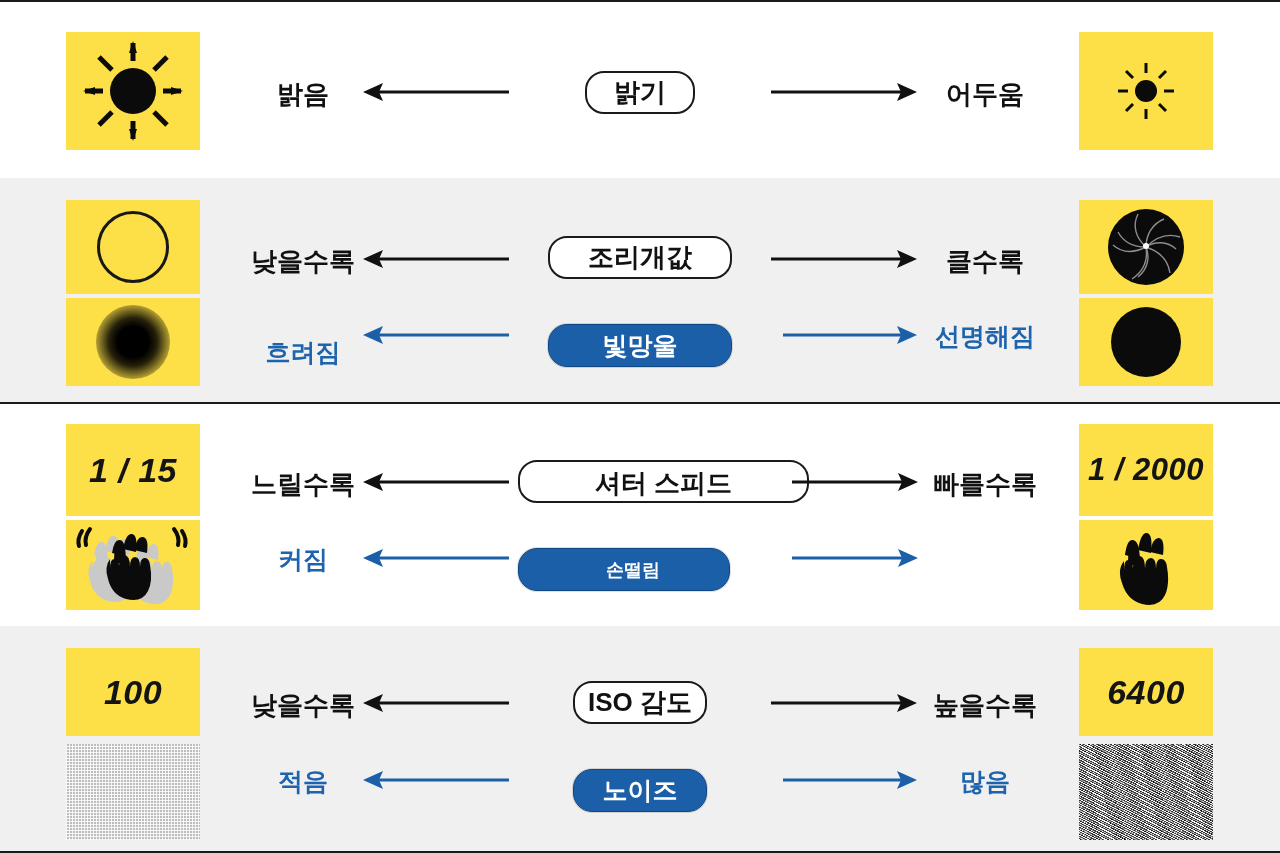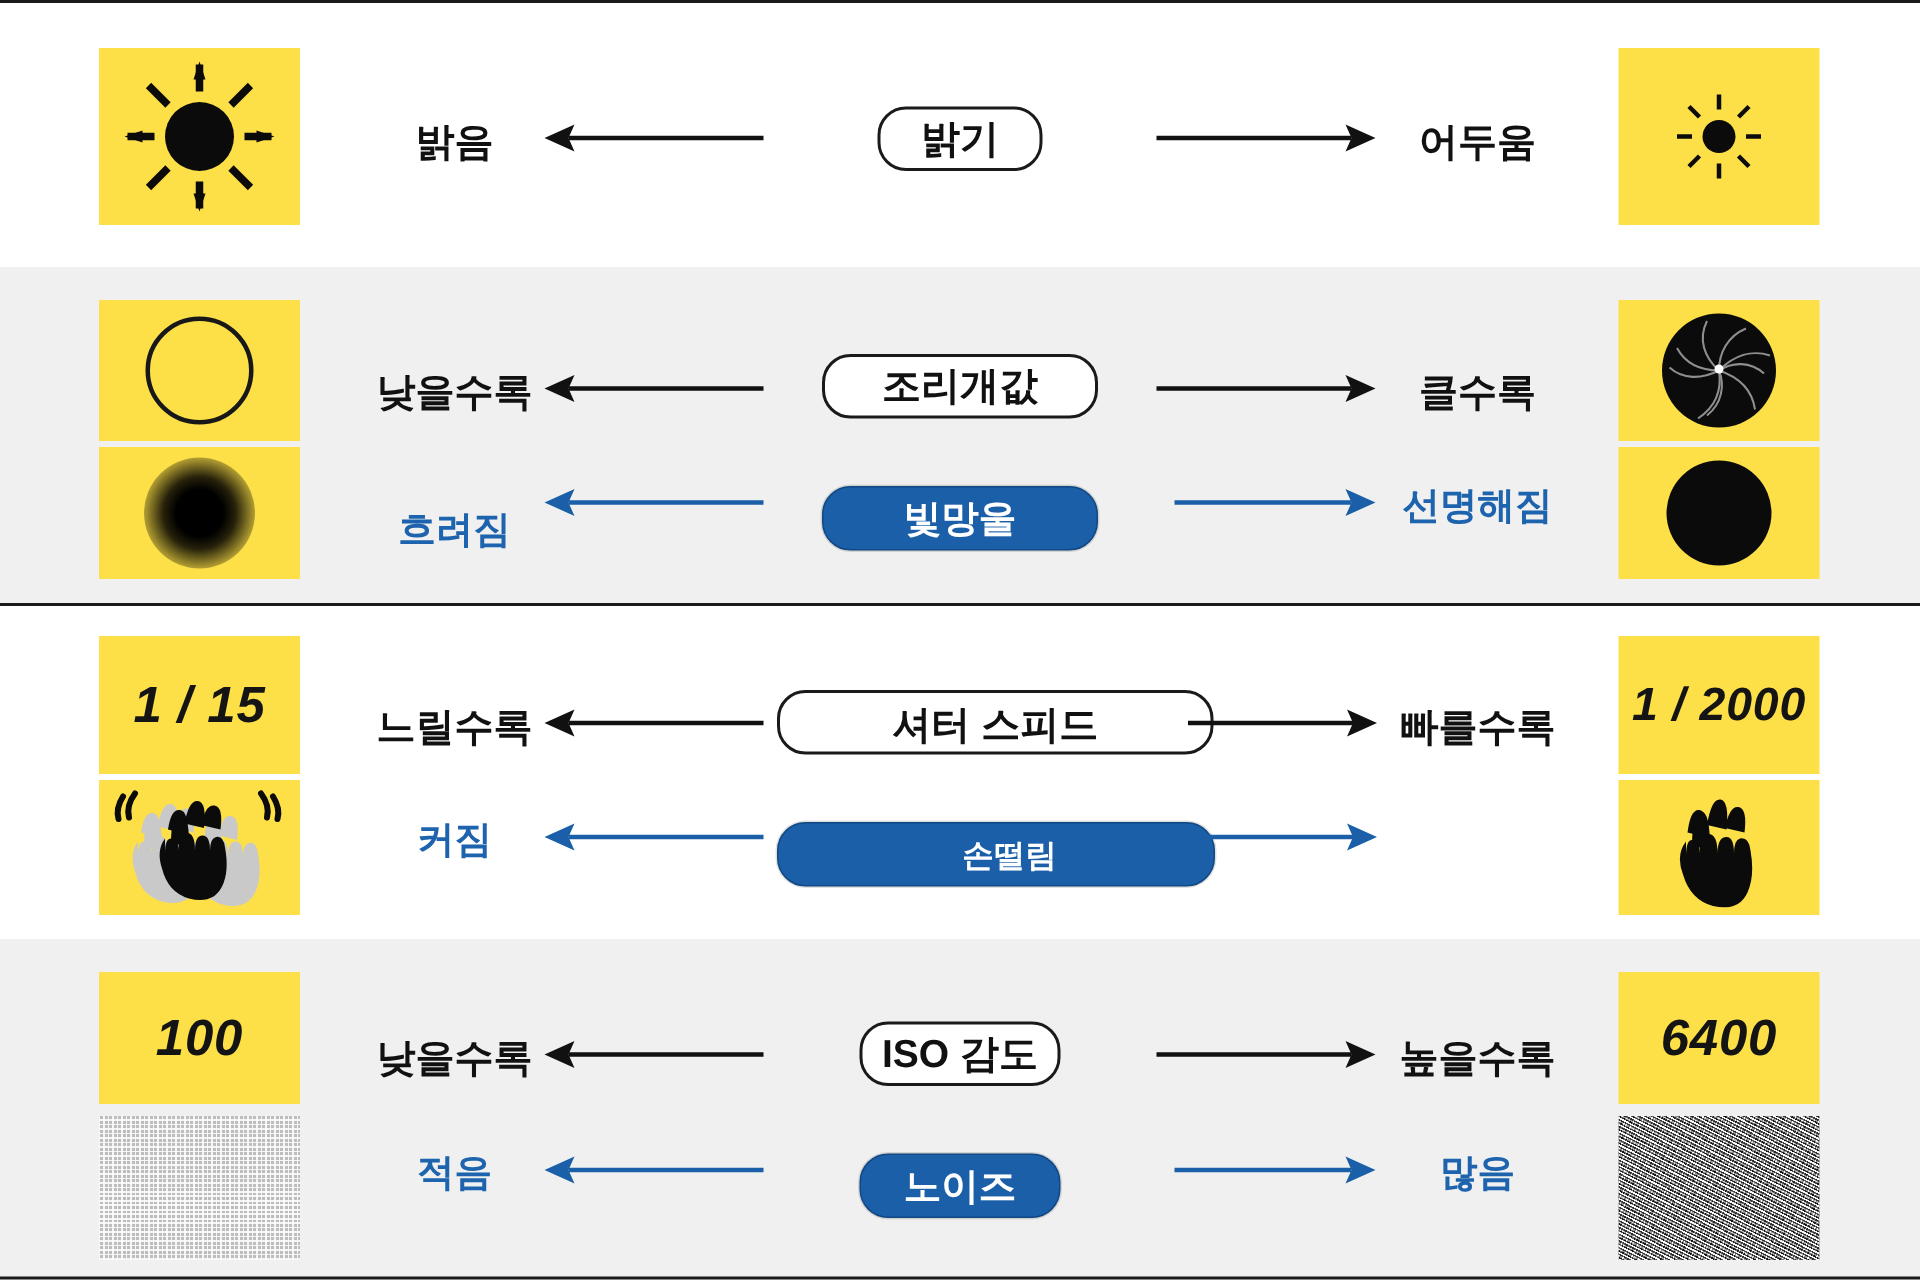--- a/index.html
+++ b/index.html
@@ -297,21 +297,21 @@
   </div>
 
   <div class="word left blue" style="top:543px;">커짐</div>
   <div class="arrow" style="top:546px;left:363px;">
     <svg width="146" height="20" viewBox="0 0 146 20">
       <line x1="16" y1="10" x2="146" y2="10" stroke="#1b5fa8" stroke-width="3"></line>
       <polygon points="0,10 20,1 16,10 20,19" fill="#1b5fa8"></polygon>
     </svg>
   </div>
 
-  <div class="pill pill-solid" style="top:536px;left:518px;width:292px;height:43px;font-size:21px;padding-left:18px;">
+  <div class="pill pill-solid" style="top:536px;left:518px;width:212px;height:43px;font-size:18px;padding-left:18px;">
     <span>손떨림</span>
   </div>
 
   <div class="arrow" style="top:546px;left:792px;">
     <svg width="126" height="20" viewBox="0 0 126 20">
       <line x1="0" y1="10" x2="110" y2="10" stroke="#1b5fa8" stroke-width="3"></line>
       <polygon points="126,10 106,1 110,10 106,19" fill="#1b5fa8"></polygon>
     </svg>
   </div>
 

